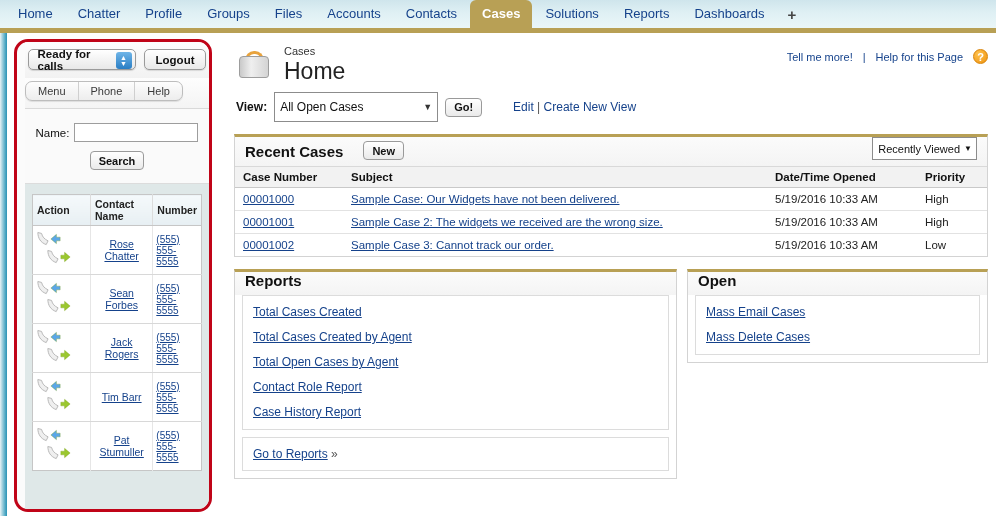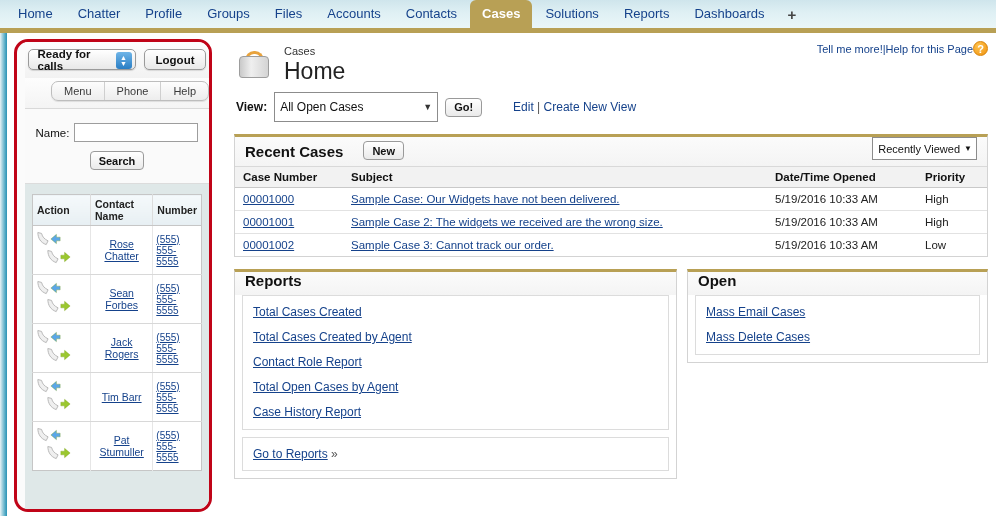--- a/index.html
+++ b/index.html
@@ -104,21 +104,21 @@
     padding: 0 11px;
     border: 1px solid #9a9a9a;
     border-radius: 5px;
     background: linear-gradient(to bottom,#ffffff,#e9e9e9);
     font-size: 11.5px; font-weight: bold; color: #111;
     cursor: pointer;
     box-shadow: 0 1px 1px rgba(0,0,0,.12);
     display: inline-flex; align-items: center;
   }
   .sp-tabs-row {
-    display: flex; justify-content: flex-end;
+    display: flex; justify-content: flex-start;
     padding: 3px 0 7px 0;
     background: linear-gradient(to bottom,#fdfdfd,#f4f4f4);
     border-bottom: 1px solid #d9d9d9;
   }
   .sp-tabs {
     display: flex;
     border: 1px solid #bdbdbd;
     border-radius: 7px;
     overflow: hidden;
     background: linear-gradient(to bottom,#fdfdfd,#ededed);
@@ -191,23 +191,23 @@
   .ph.out { left: 10px; top: 18px; }
 
   
   .main {
     flex: 1 1 auto;
     padding: 8px 8px 0 8px;
     position: relative;
     background: #fff;
   }
   .helplinks {
-    position: absolute; right: 8px; top: 8px;
+    position: absolute; right: 8px; top: 16px;
     font-size: 11px; color: #15428b;
-    display: flex; align-items: center; gap: 0;
+    display: flex; align-items: center; gap: 10px;
   }
   .helplinks a { color: #15428b; text-decoration: none; }
   .help-q {
     display: inline-flex; align-items: center; justify-content: center;
     width: 15px; height: 15px; border-radius: 50%;
     background: radial-gradient(circle at 35% 30%, #ffc24d, #ef9310);
     color: #fff; font-size: 11px; font-weight: bold;
     border: 1px solid #d88307;
   }
 
@@ -554,22 +554,22 @@
     <div class="lowerrow">
 
       <div class="col-left">
         <div class="panel flush">
           <div class="panel-head">
             <span class="panel-title">Reports</span>
           </div>
           <div class="linkbox" id="reports-links">
               <a href="#">Total Cases Created</a>
               <a href="#">Total Cases Created by Agent</a>
+              <a href="#">Total Open Cases by Agent</a>
               <a href="#">Contact Role Report</a>
-              <a href="#">Total Open Cases by Agent</a>
               <a href="#">Case History Report</a>
             </div>
           <div class="footlink">
             <a href="#">Go to Reports</a>
             <span class="chev">»</span>
           </div>
         </div>
       </div>
 
       <div class="col-right">

